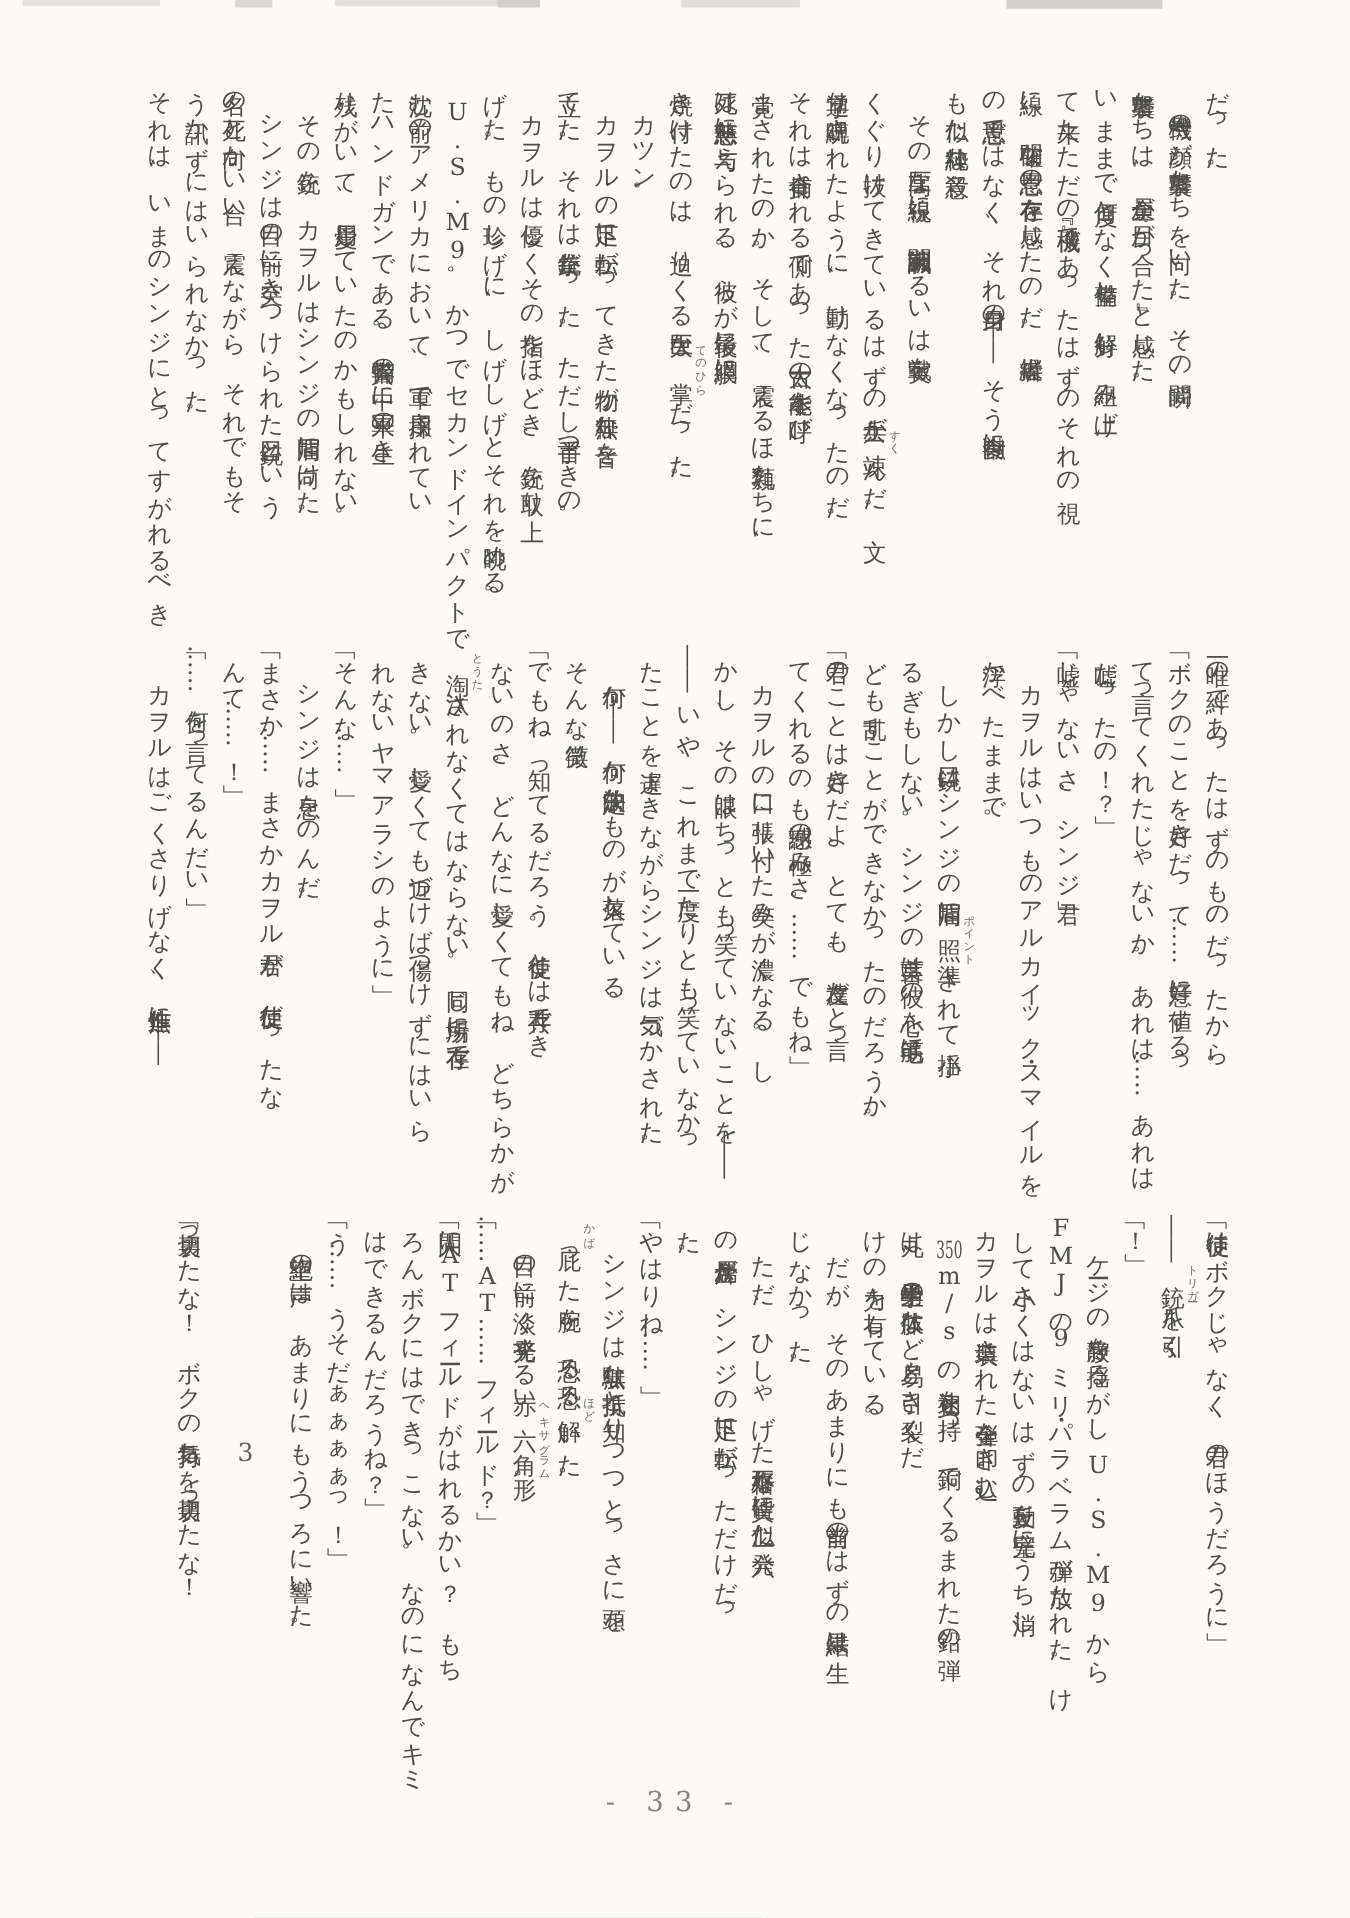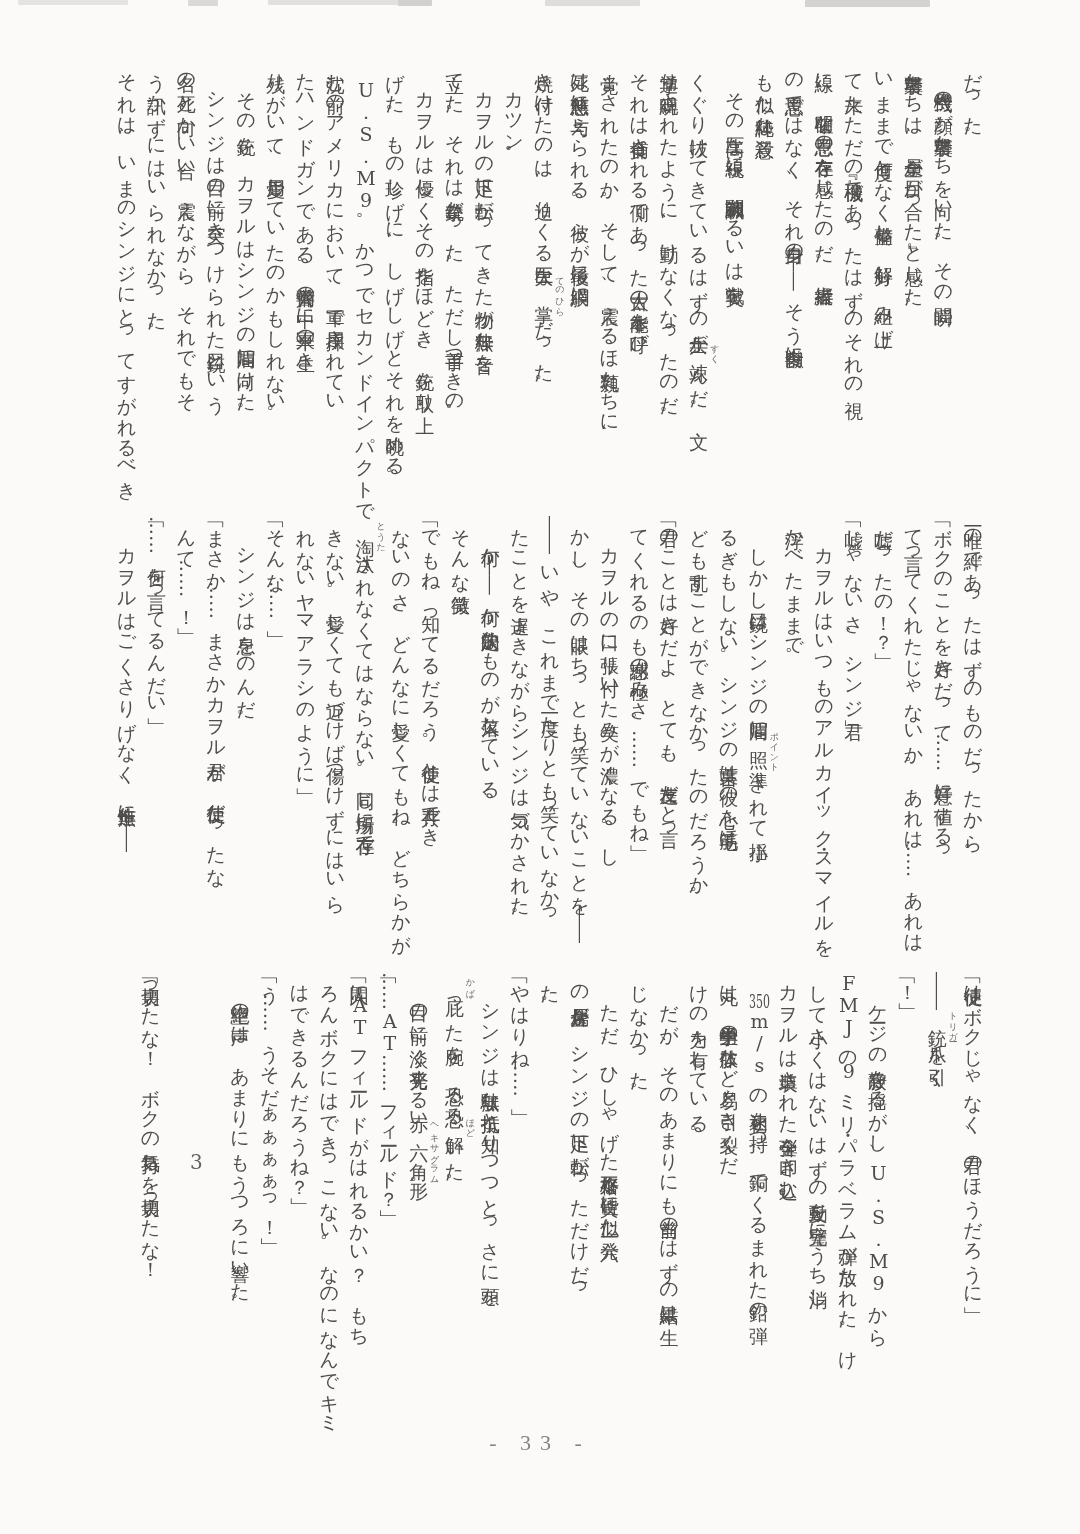--- a/index.html
+++ b/index.html
@@ -52,21 +52,20 @@
   }
   .page-number {
     position: absolute;
     left: 0;
     top: 1430px;
     width: 100%;
     text-align: center;
     font-size: 22px;
     letter-spacing: 9px;
     color: #85847f;
-    font-family: Liberation Serif, serif;
   }
 </style>
 </head>
 <body>
 
 <div class="page">
 
   <div class="artifact" style="left:18px;width:110px;height:5px;background:#e4e3e1;"></div>
   <div class="artifact" style="left:188px;width:30px;height:6px;background:#dad9d7;"></div>
   <div class="artifact" style="left:268px;width:164px;height:5px;background:#e1e0de;"></div>

